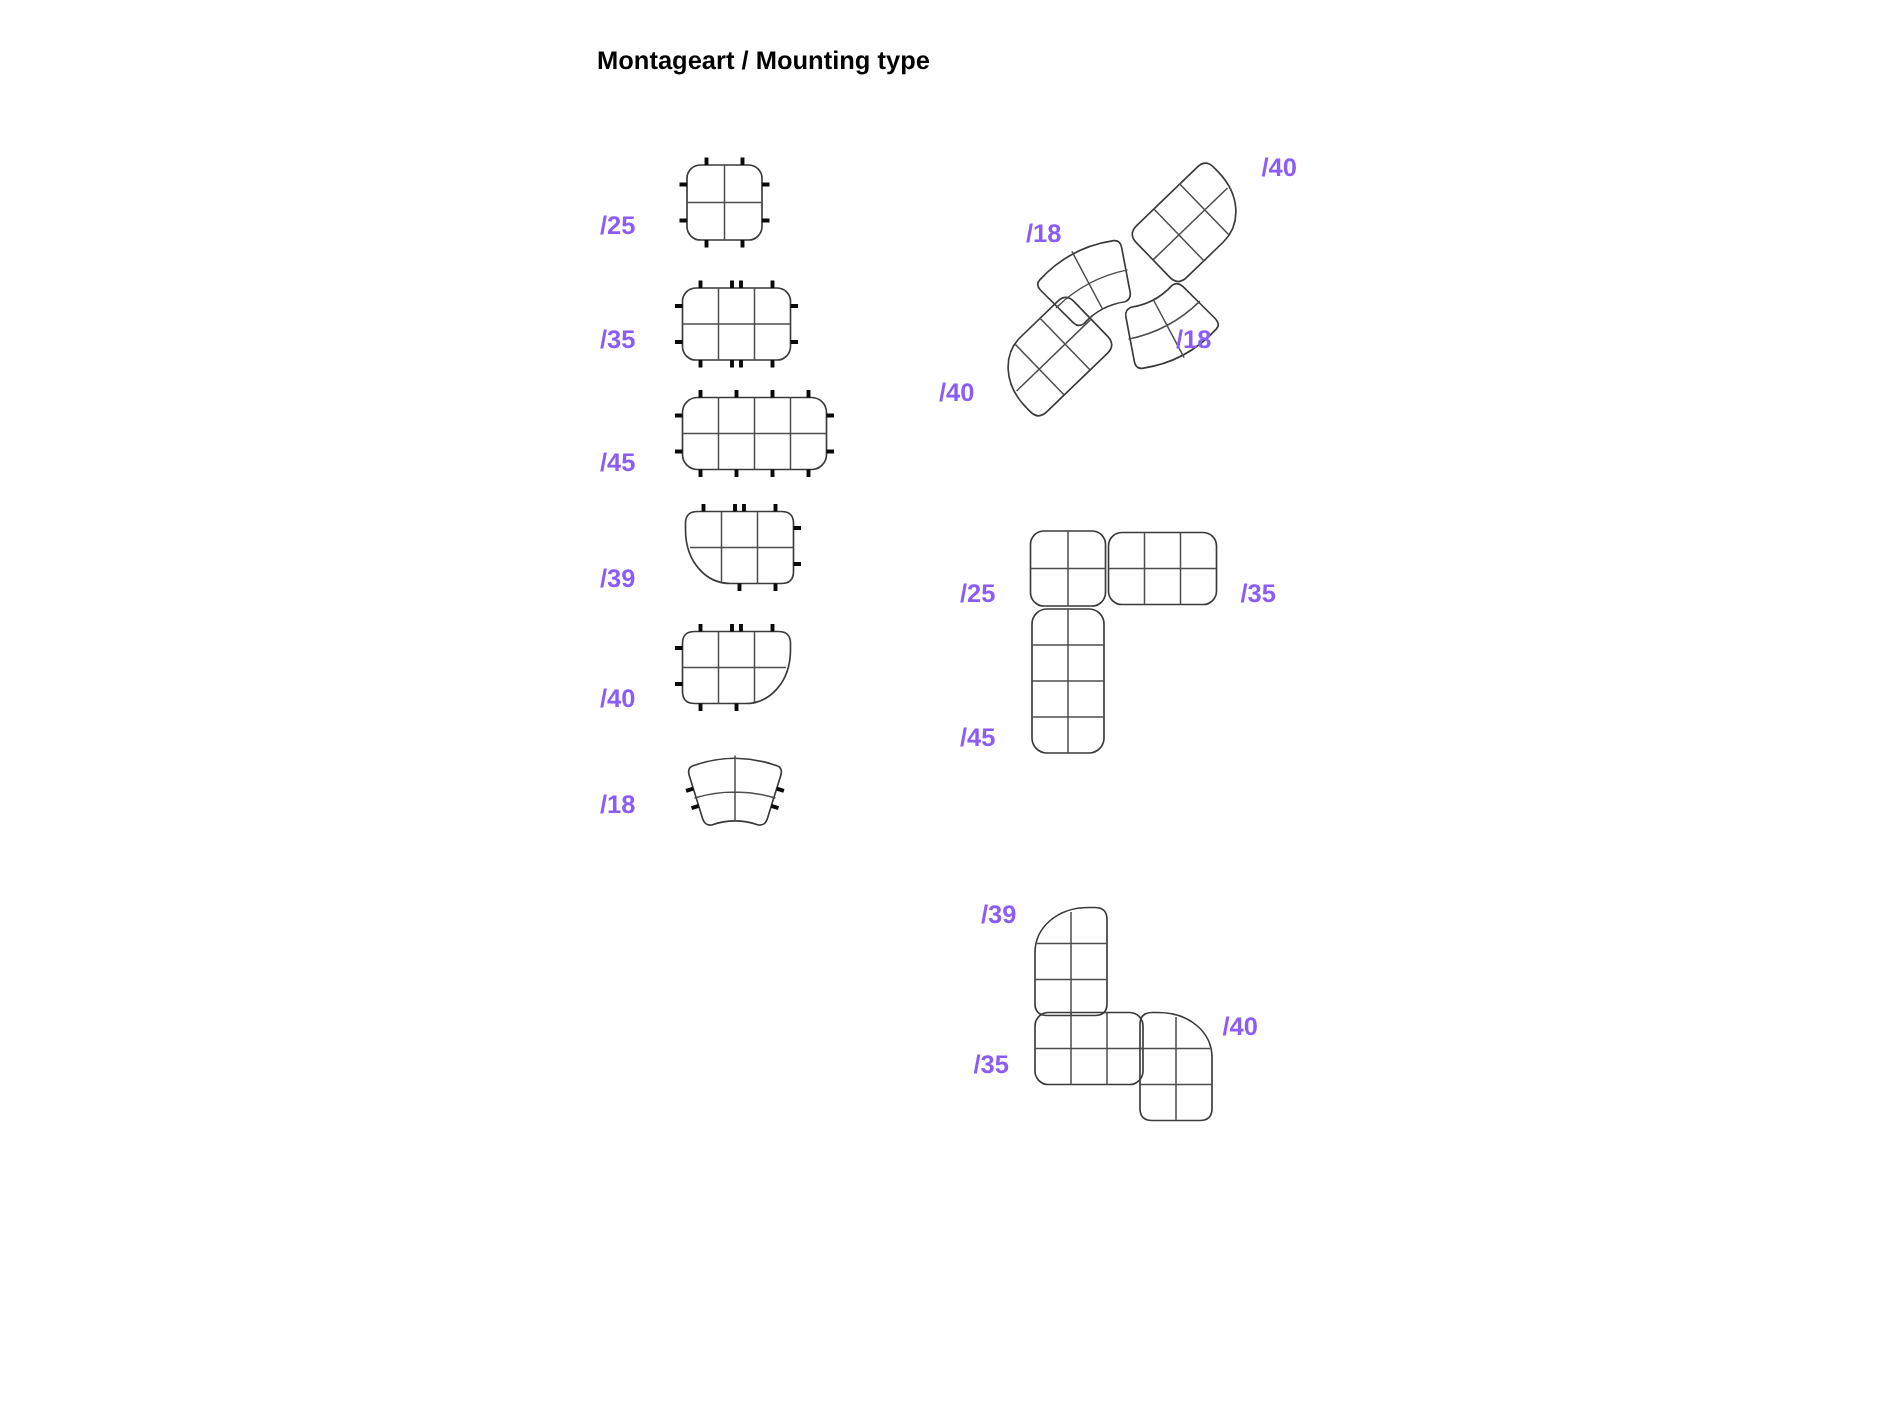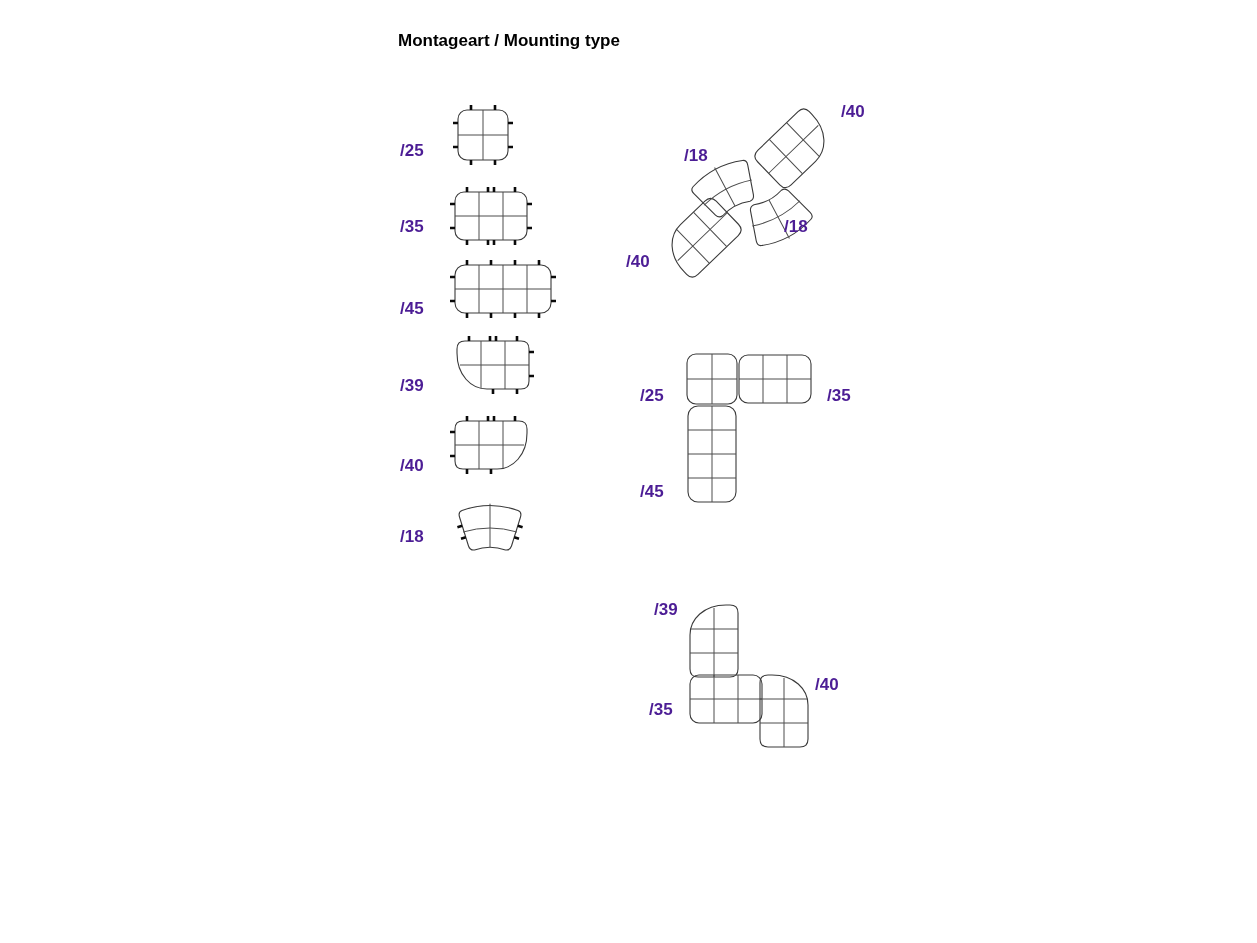--- a/index.html
+++ b/index.html
@@ -12,21 +12,21 @@
     padding-left:29px;
   }
   #diagram-svg{position:absolute;left:0;top:0;}
   .ln{fill:none;stroke:#3a3a3a;stroke-width:1.1;stroke-linejoin:round;}
   .gd{fill:none;stroke:#4d4d4d;stroke-width:1;}
   .tk{fill:none;stroke:#0a0a0a;stroke-width:2.6;stroke-linecap:butt;}
   .lbl{
     position:absolute;
     font-size:17px;
     font-weight:bold;
-    color:#4c1d95;
+    color:#8b5cf6;
     line-height:20px;
     white-space:nowrap;
   }
   .ttl{
     position:absolute;
     left:398px;top:31px;
     font-size:17px;
     font-weight:bold;
     color:#000000;
     line-height:20px;

